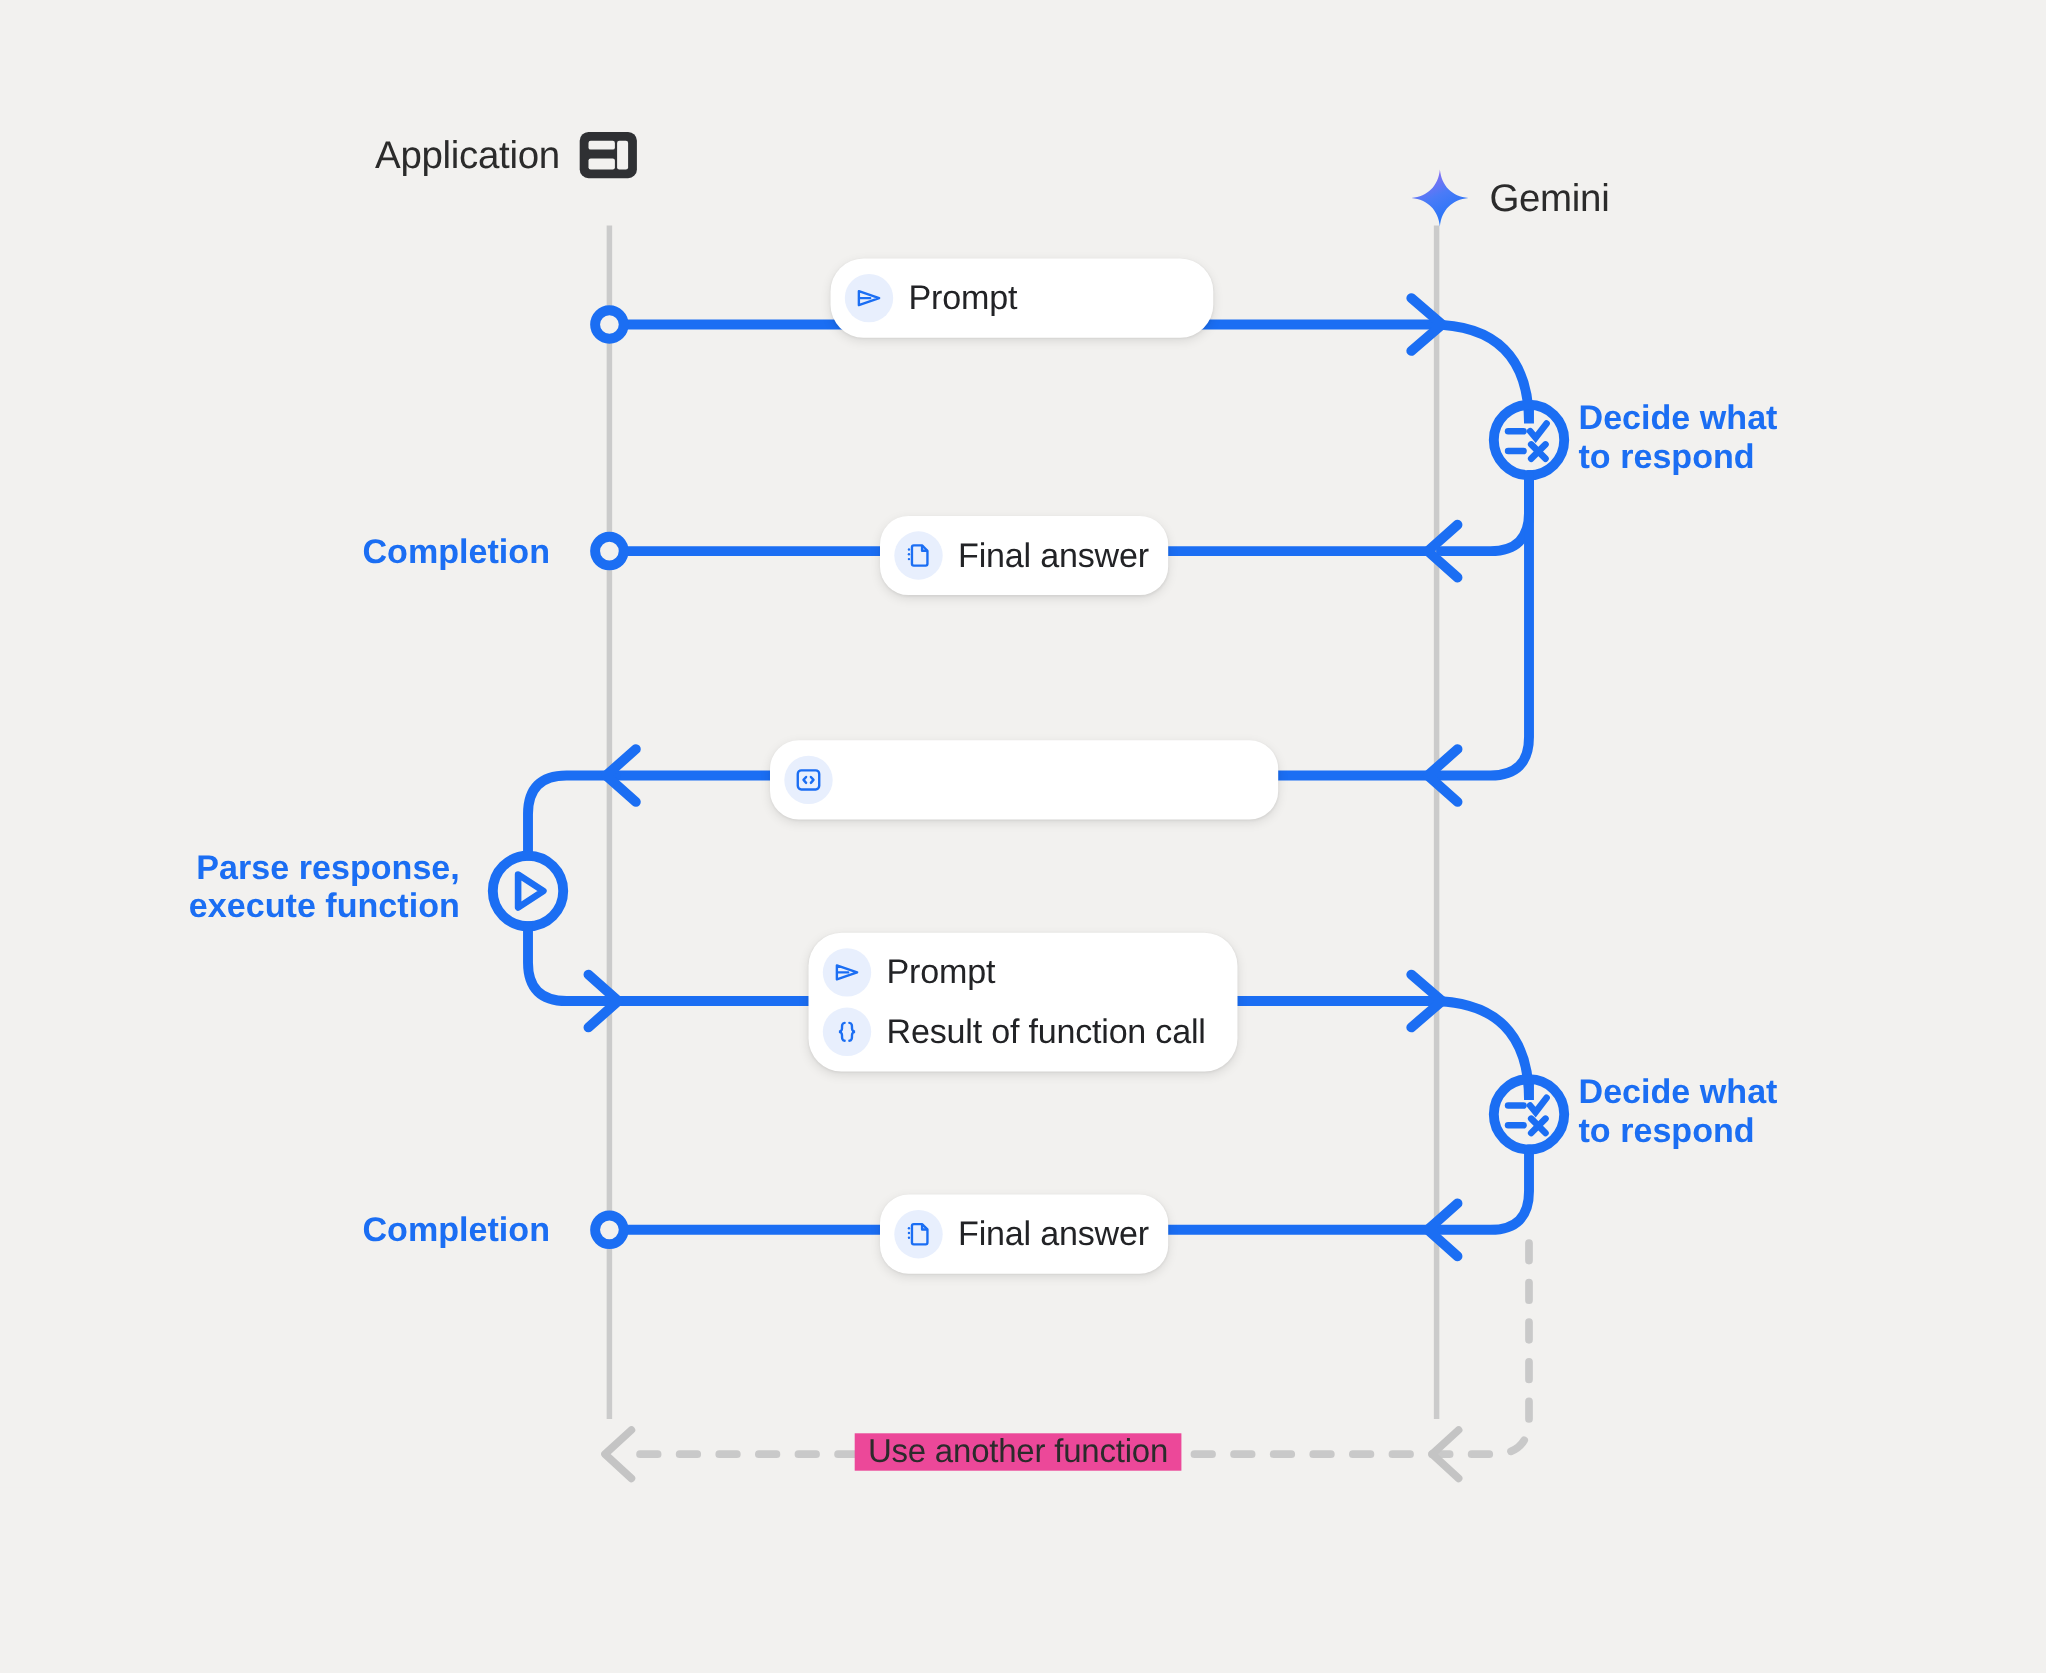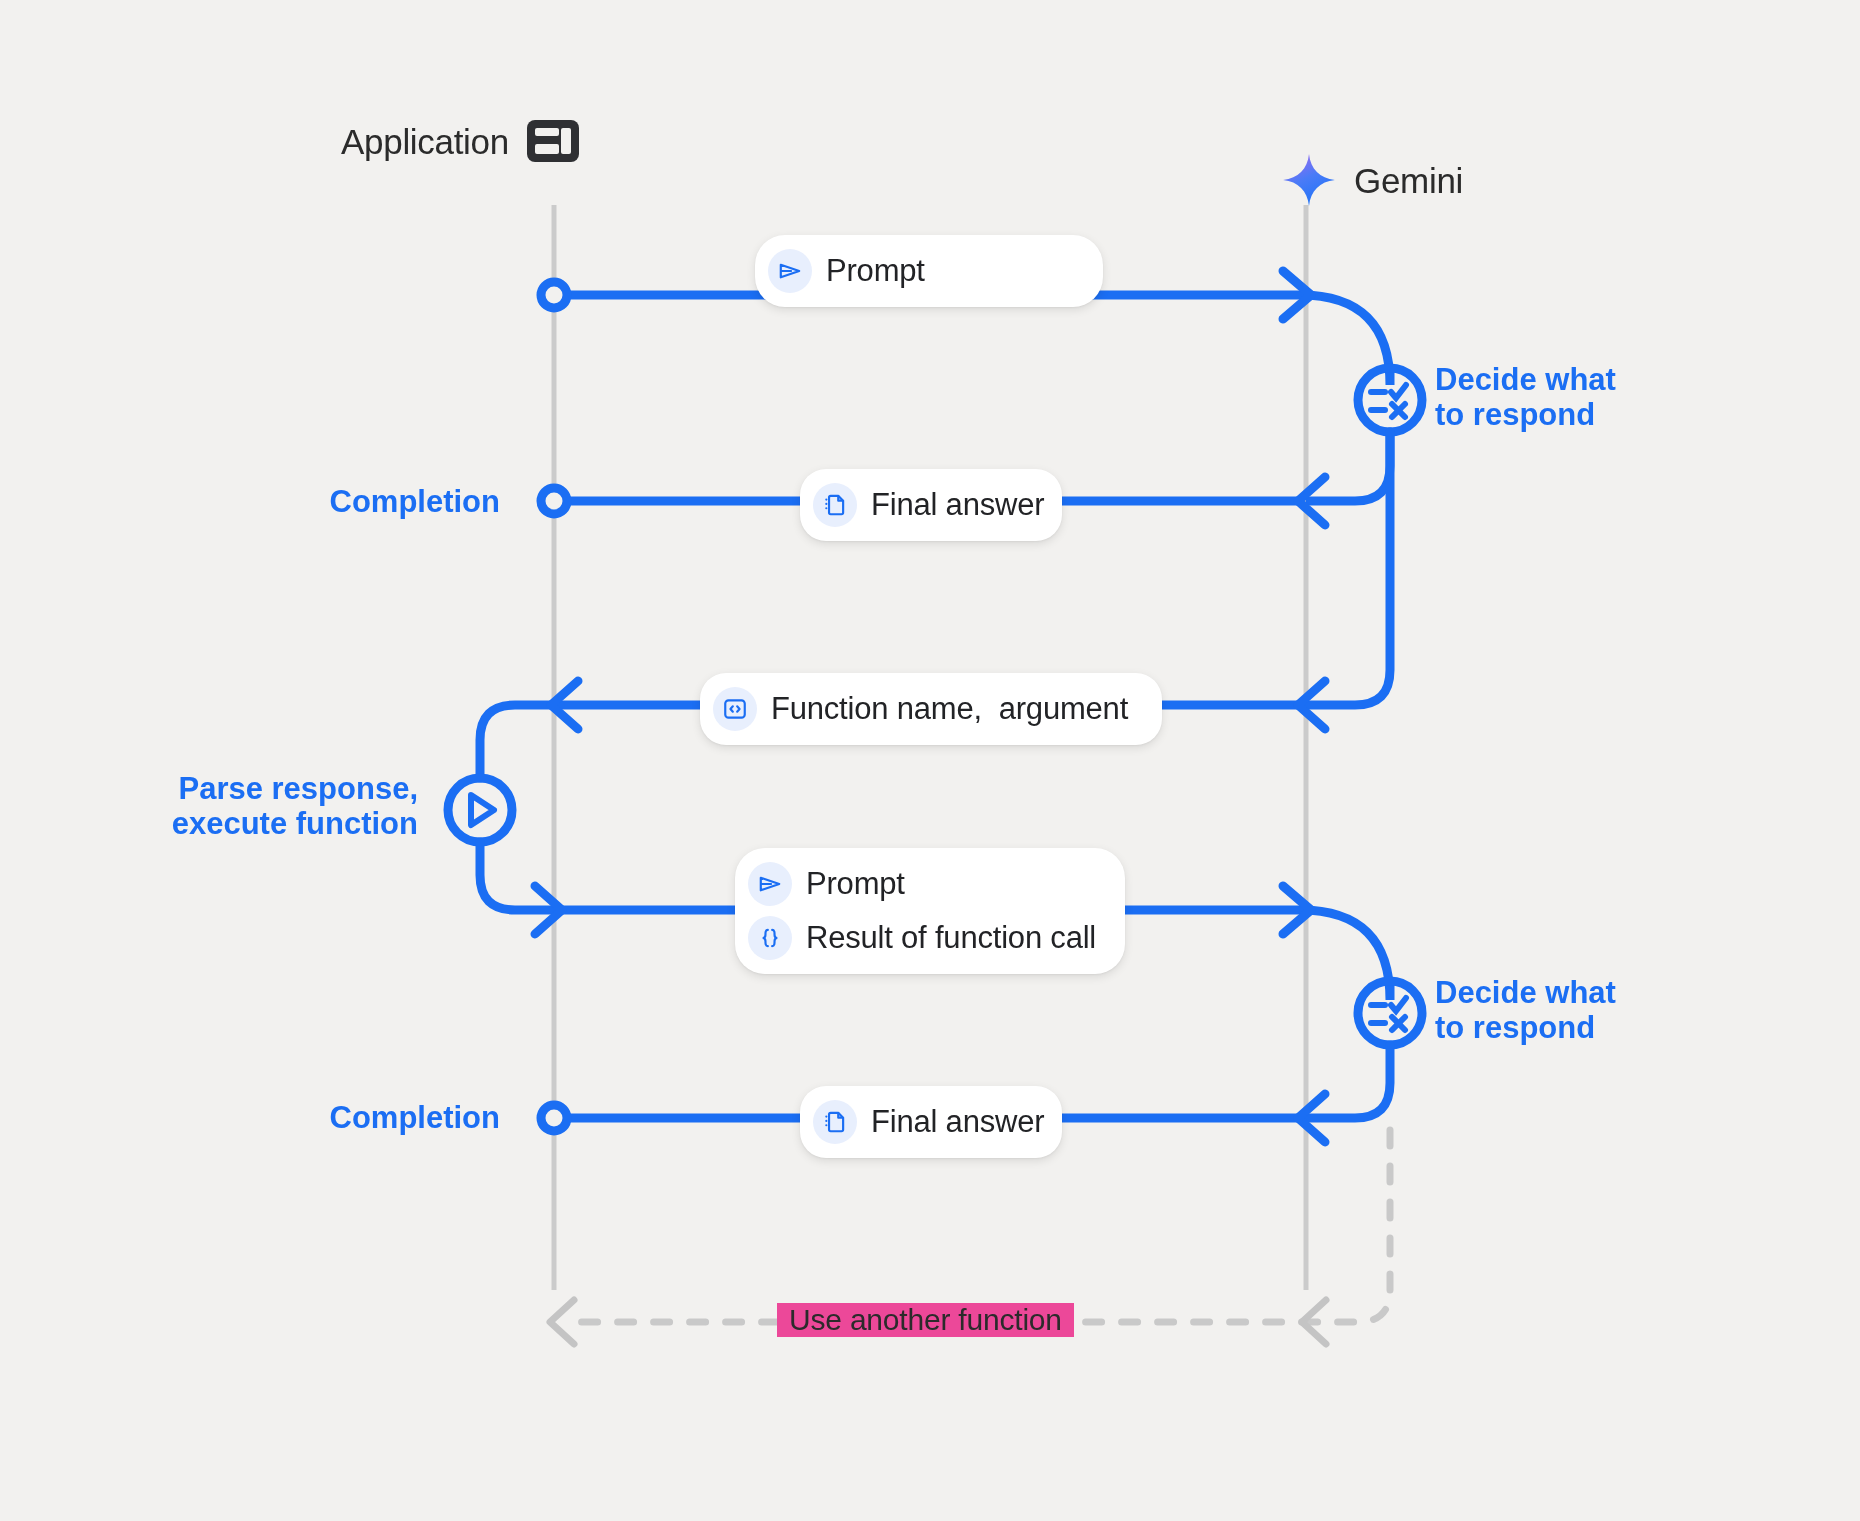--- a/index.html
+++ b/index.html
@@ -255,21 +255,20 @@
 
   <div class="bubble" style="left:700px; top:673px; width:462px;">
     <div class="brow">
       <span class="bico">
         <svg width="26" height="26" viewBox="0 0 24 24">
           <rect x="3" y="4" width="18" height="16" rx="3" fill="none" stroke="#1b6ef3" stroke-width="2"></rect>
           <path d="M10 9.5 L7.8 12 L10 14.5" fill="none" stroke="#1b6ef3" stroke-width="2" stroke-linecap="round" stroke-linejoin="round"></path>
           <path d="M14 9.5 L16.2 12 L14 14.5" fill="none" stroke="#1b6ef3" stroke-width="2" stroke-linecap="round" stroke-linejoin="round"></path>
         </svg>
       </span>
-      <span class="btxt">Function name,  argument</span>
     </div>
   </div>
 
   <div class="bubble tall" style="left:735px; top:848px; width:390px;">
     <div class="brow">
       <span class="bico">
         <svg width="26" height="26" viewBox="0 0 24 24">
           <path d="M3.5 6.2 L20.5 12 L3.5 17.8 L3.5 12 L13 12 L3.5 12 Z" fill="none" stroke="#1b6ef3" stroke-width="2" stroke-linejoin="round" stroke-linecap="round"></path>
         </svg>
       </span>

